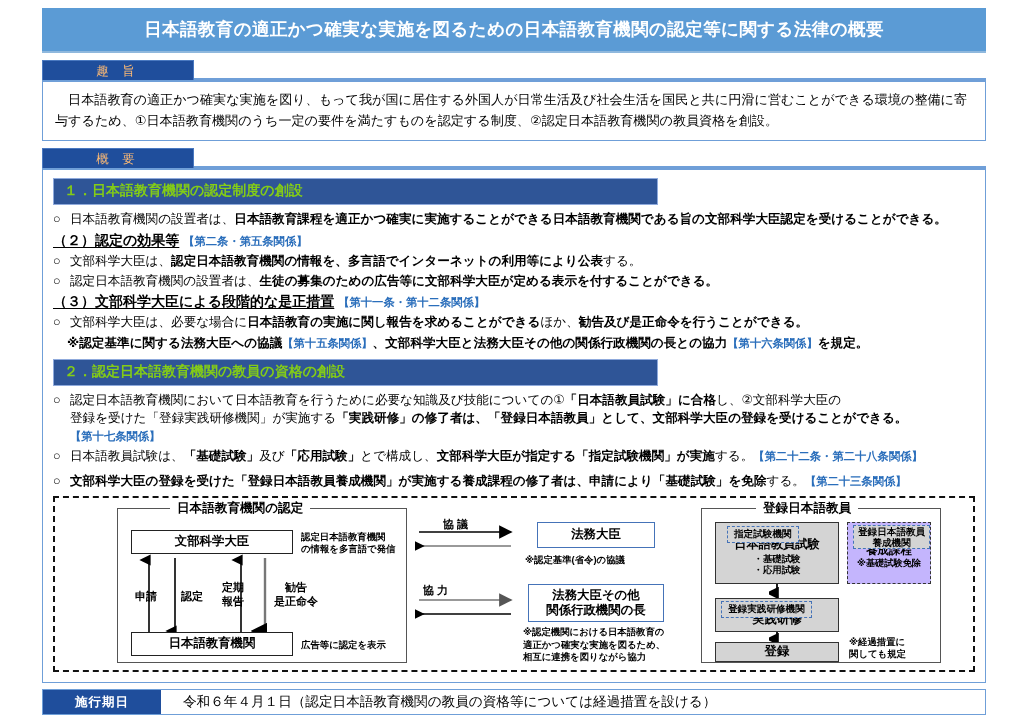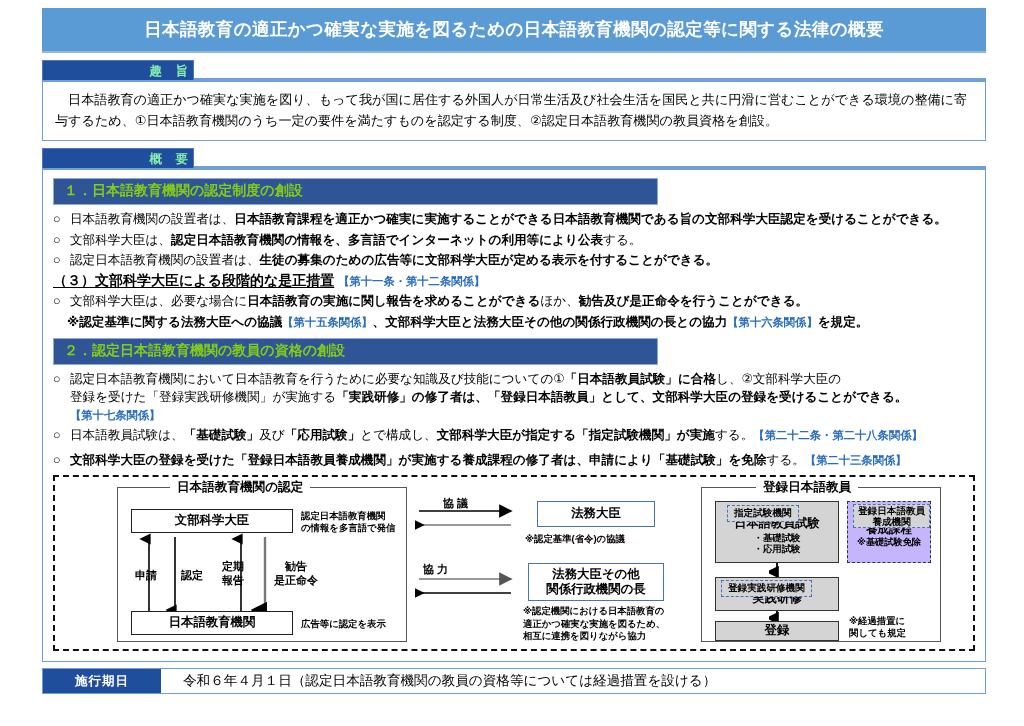--- a/index.html
+++ b/index.html
@@ -21,25 +21,25 @@
     padding: 9px 4px 10px;
     letter-spacing: 0.4px;
     border-bottom: 2px solid #8fb8dd;
   }
 
   
   .sec { margin-top: 7px; position: relative; }
   .badge-row { display: flex; align-items: stretch; height: 20px; }
   .badge {
     background: #1f4e9c;
-    color: #86efac;
-    font-weight: bold;
+    color: #fdba74;
+    font-weight: normal;
     font-size: 12.5px;
     letter-spacing: 5px;
-    text-align: right;
+    text-align: center;
     width: 152px;
     line-height: 20px;
     border: 1px solid #4a79c0;
     border-bottom: none;
     flex: 0 0 auto;
   }
   .badge-line { flex: 1; border-bottom: 2px solid #6f9fd8; }
   .sec-body {
     border: 1.5px solid #6f9fd8;
     border-top: 2px solid #6f9fd8;
@@ -141,20 +141,24 @@
     </div>
     <div class="sec-body nopad">
 
       <div class="numbar">１．日本語教育機関の認定制度の創設</div>
 
       <div class="bullet">
         <span class="mark">○</span>
         <span class="txt"><span>日本語教育機関の設置者は、</span><span class="b">日本語教育課程を適正かつ確実に実施することができる日本語教育機関である旨の文部科学大臣認定を受けることができる。</span></span>
       </div>
 
+      <div class="subhead">
+        <span class="u">（２）認定の効果等</span>
+        <span class="ref">【第二条・第五条関係】</span>
+      </div>
       <div class="bullet">
         <span class="mark">○</span>
         <span class="txt"><span>文部科学大臣は、</span><span class="b">認定日本語教育機関の情報を、多言語でインターネットの利用等により公表</span><span>する。</span></span>
       </div>
       <div class="bullet">
         <span class="mark">○</span>
         <span class="txt"><span>認定日本語教育機関の設置者は、</span><span class="b">生徒の募集のための広告等に文部科学大臣が定める表示を付することができる。</span></span>
       </div>
 
       <div class="subhead">

